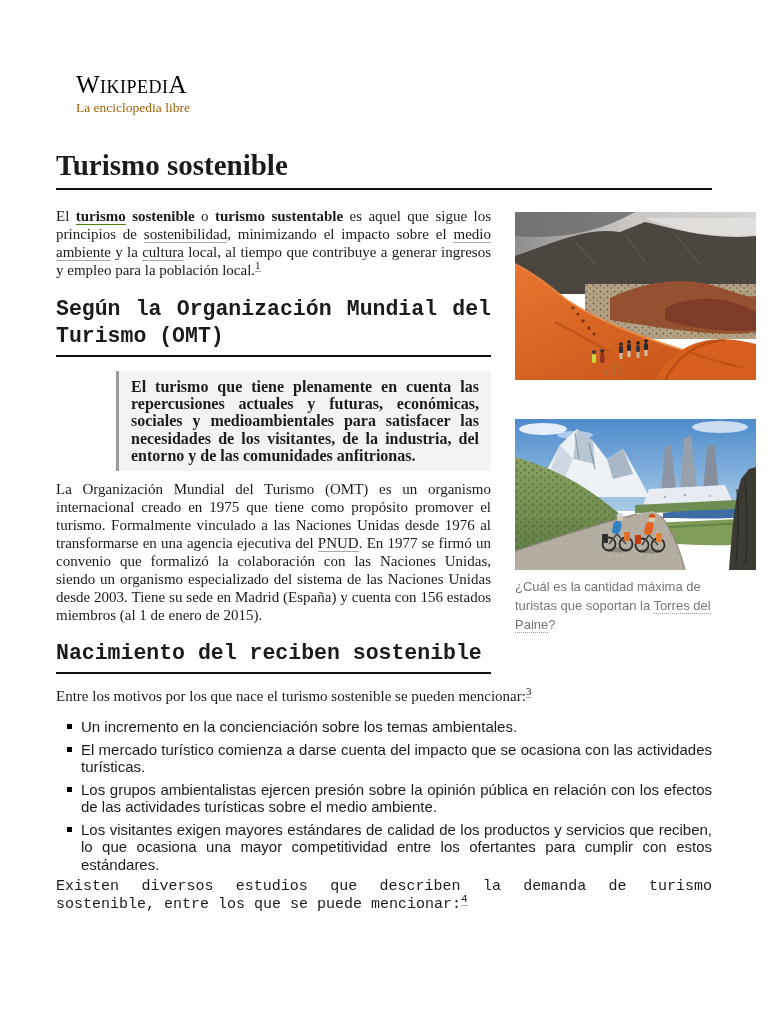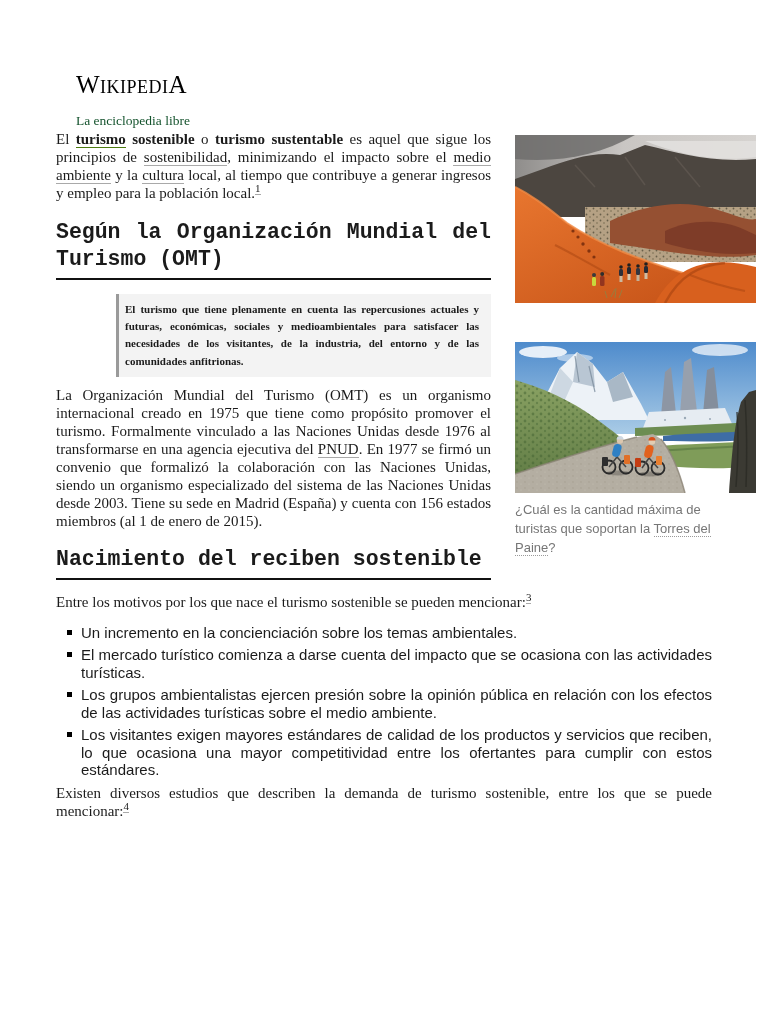--- a/index.html
+++ b/index.html
@@ -10,46 +10,46 @@
   }
   
   .site-header { margin-left: 20px; }
   .logo-title {
     font-family: "Liberation Serif", "DejaVu Serif", serif;
     font-variant: small-caps; font-size: 25px; line-height: 26px;
     letter-spacing: 0.5px; color: #000; margin-top: 28px;
   }
   .logo-sub {
     font-family: "Liberation Serif", "DejaVu Serif", serif;
-    font-size: 13.5px; line-height: 18px; margin-top: 14px; color: #14532d;
+    font-size: 13.5px; line-height: 18px; margin-top: 1px; color: #a16207;
   }
   
   h1 {
     font-family: "Liberation Serif", "DejaVu Serif", serif;
     font-size: 29px; line-height: 32px; font-weight: bold;
     margin: 32px 0 17px; padding-bottom: 7px; border-bottom: 2.5px solid #111;
   }
   h2 {
     font-family: Liberation Mono, monospace;
     font-size: 21.5px; line-height: 27px; font-weight: bold;
     padding-bottom: 5px; border-bottom: 2px solid #111;
     overflow: hidden; text-align: justify;
   }
   .h2-omt { margin: 17px 0 14px; }
   .h2-birth { margin: 16px 0 13px; }
   
   p {
     font-family: "Liberation Serif", "DejaVu Serif", serif;
     font-size: 15px; line-height: 18px; text-align: justify; margin: 0;
   }
-  .p-estudios { margin-top: 4px; }
+  .p-estudios { margin-top: 4px; font-family: Liberation Mono, monospace; }
   blockquote {
     font-family: "Liberation Serif", "DejaVu Serif", serif;
-    font-weight: bold; font-size: 11px; line-height: 17.2px; text-align: justify;
-    margin: 9px 0 9px 60px; padding: 7px 12px 7px 6px;
+    font-weight: bold; font-size: 16px; line-height: 17.2px; text-align: justify;
+    margin: 9px 0 9px 60px; padding: 7px 12px 7px 12px;
     background: #f3f3f3; border-left: 3px solid #9a9a9a; overflow: hidden;
   }
   
   ul.motivos {
     font-family: "Liberation Sans", "DejaVu Sans", sans-serif;
     font-size: 15px; line-height: 17.5px; text-align: justify;
     list-style: none; margin: 13px 0 0; padding-left: 25px;
   }
   ul.motivos li { position: relative; margin-bottom: 5px; }
   ul.motivos li::before {
@@ -78,20 +78,21 @@
 
 <div class="page">
 
   <header class="site-header">
     <div class="logo-title">WikipediA</div>
     <div class="logo-sub">La enciclopedia libre</div>
   </header>
 
   <main>
 
+    <h1>Turismo sostenible</h1>
 
     <figure class="fig fig1">
       <svg viewBox="0 0 241 168" xmlns="http://www.w3.org/2000/svg">
         <defs>
           <linearGradient id="sky1" x1="0" y1="0" x2="1" y2="0">
             <stop offset="0" stop-color="#8f8d8b"></stop>
               <stop offset="0.45" stop-color="#c9c6c3"></stop>
               <stop offset="1" stop-color="#d6d3d0"></stop>
           </linearGradient>
           <linearGradient id="org" x1="0" y1="0" x2="1" y2="1">

